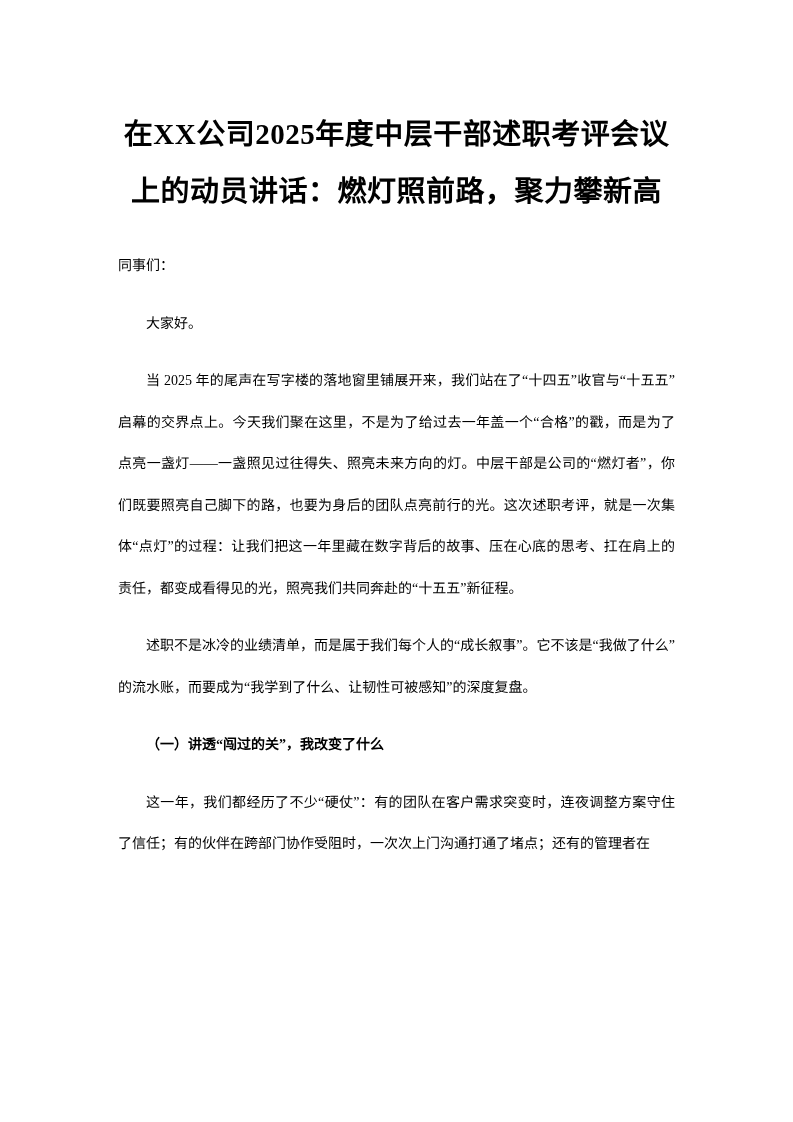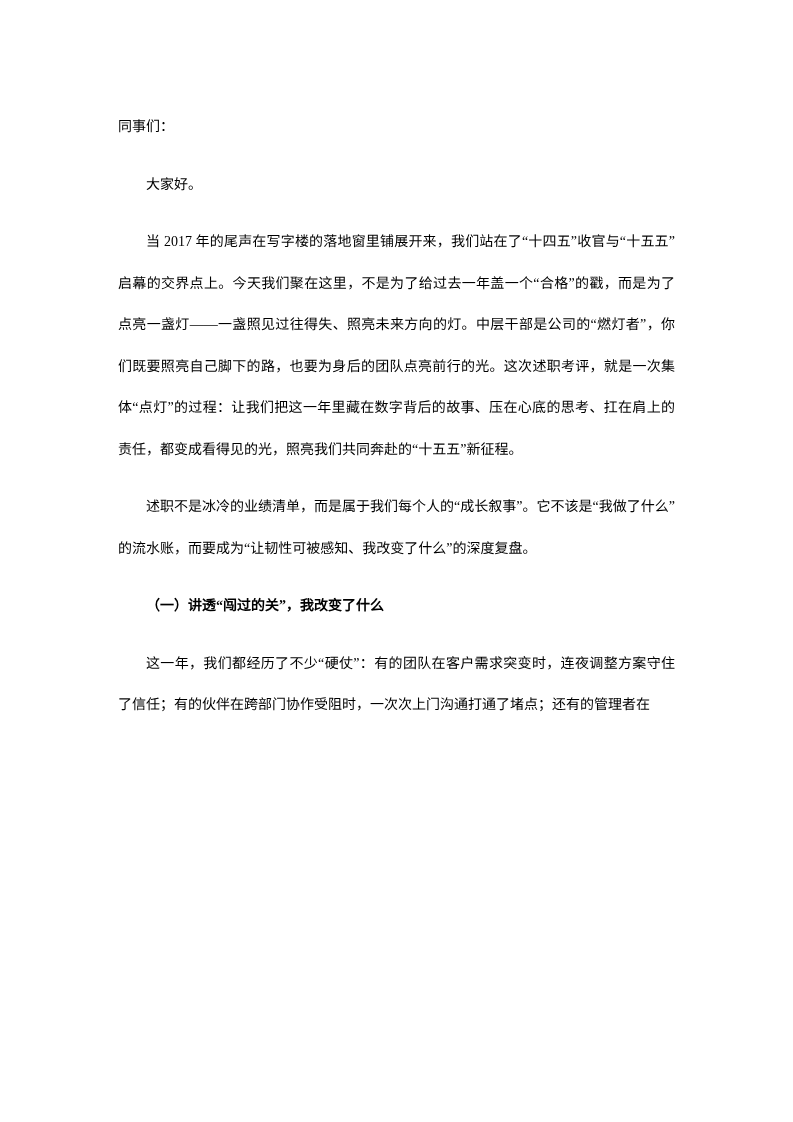--- a/index.html
+++ b/index.html
@@ -34,26 +34,27 @@
     word-break: break-all;
   }
   .indent { text-indent: 2em; margin-top: 16px; }
   .flush { text-indent: 0; }
   .heading { font-weight: bold; }
 </style>
 </head>
 <body>
 
 <div class="page">
+  <h1 class="title">在XX公司2025年度中层干部述职考评会议上的动员讲话：燃灯照前路，聚力攀新高</h1>
 
   <p class="line flush">同事们：</p>
 
   <p class="line indent">大家好。</p>
 
-  <p class="line indent">当 2017 年的尾声在写字楼的落地窗里铺展开来，我们站在了“十四五”收官与“十五五”启幕的交界点上。今天我们聚在这里，不是为了给过去一年盖一个“合格”的戳，而是为了点亮一盏灯——一盏照见过往得失、照亮未来方向的灯。中层干部是公司的“燃灯者”，你们既要照亮自己脚下的路，也要为身后的团队点亮前行的光。这次述职考评，就是一次集体“点灯”的过程：让我们把这一年里藏在数字背后的故事、压在心底的思考、扛在肩上的责任，都变成看得见的光，照亮我们共同奔赴的“十五五”新征程。</p>
+  <p class="line indent">当 2025 年的尾声在写字楼的落地窗里铺展开来，我们站在了“十四五”收官与“十五五”启幕的交界点上。今天我们聚在这里，不是为了给过去一年盖一个“合格”的戳，而是为了点亮一盏灯——一盏照见过往得失、照亮未来方向的灯。中层干部是公司的“燃灯者”，你们既要照亮自己脚下的路，也要为身后的团队点亮前行的光。这次述职考评，就是一次集体“点灯”的过程：让我们把这一年里藏在数字背后的故事、压在心底的思考、扛在肩上的责任，都变成看得见的光，照亮我们共同奔赴的“十五五”新征程。</p>
 
 
-  <p class="line indent">述职不是冰冷的业绩清单，而是属于我们每个人的“成长叙事”。它不该是“我做了什么”的流水账，而要成为“让韧性可被感知、我改变了什么”的深度复盘。</p>
+  <p class="line indent">述职不是冰冷的业绩清单，而是属于我们每个人的“成长叙事”。它不该是“我做了什么”的流水账，而要成为“我学到了什么、让韧性可被感知”的深度复盘。</p>
 
   <p class="line indent heading">（一）讲透“闯过的关”，我改变了什么</p>
 
   <p class="line indent">这一年，我们都经历了不少“硬仗”：有的团队在客户需求突变时，连夜调整方案守住了信任；有的伙伴在跨部门协作受阻时，一次次上门沟通打通了堵点；还有的管理者在</p>
 </div>
 
 </body></html>

